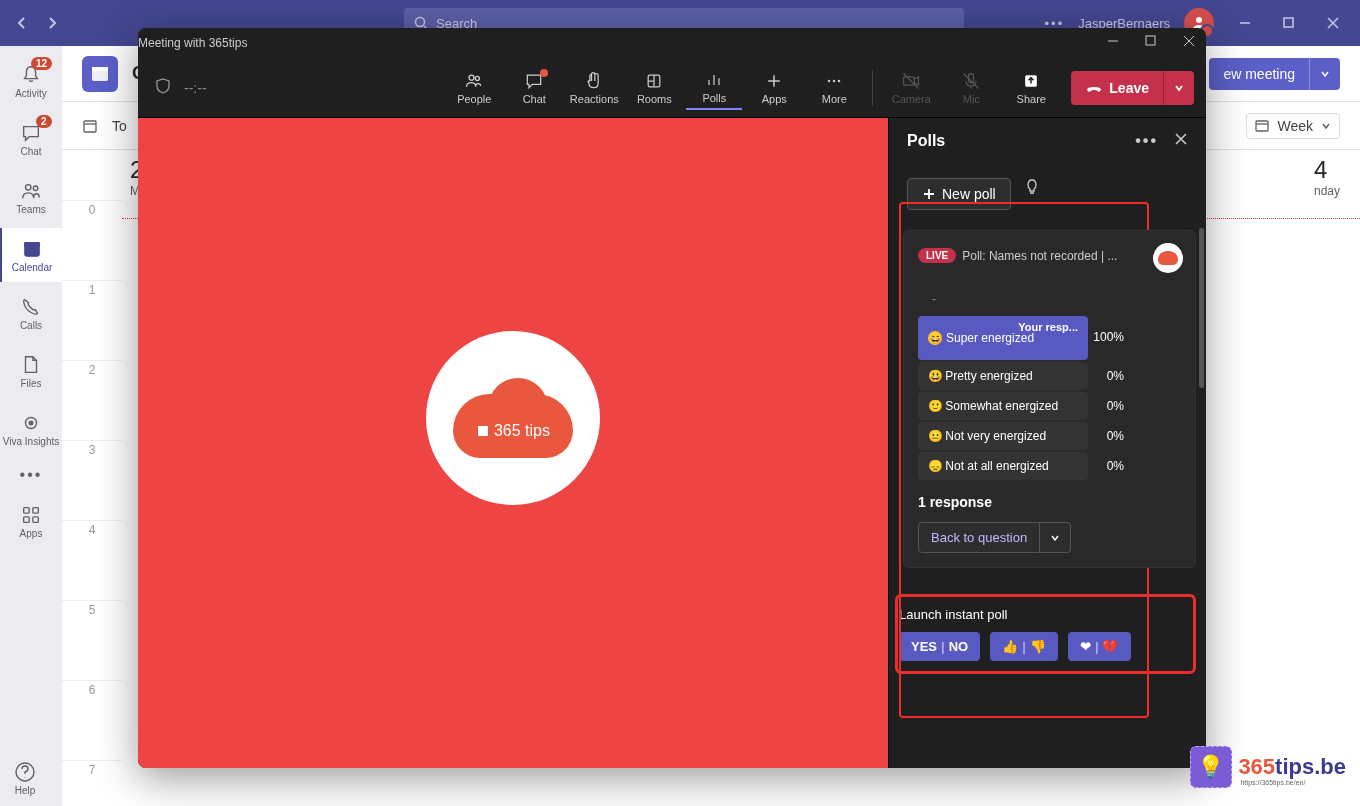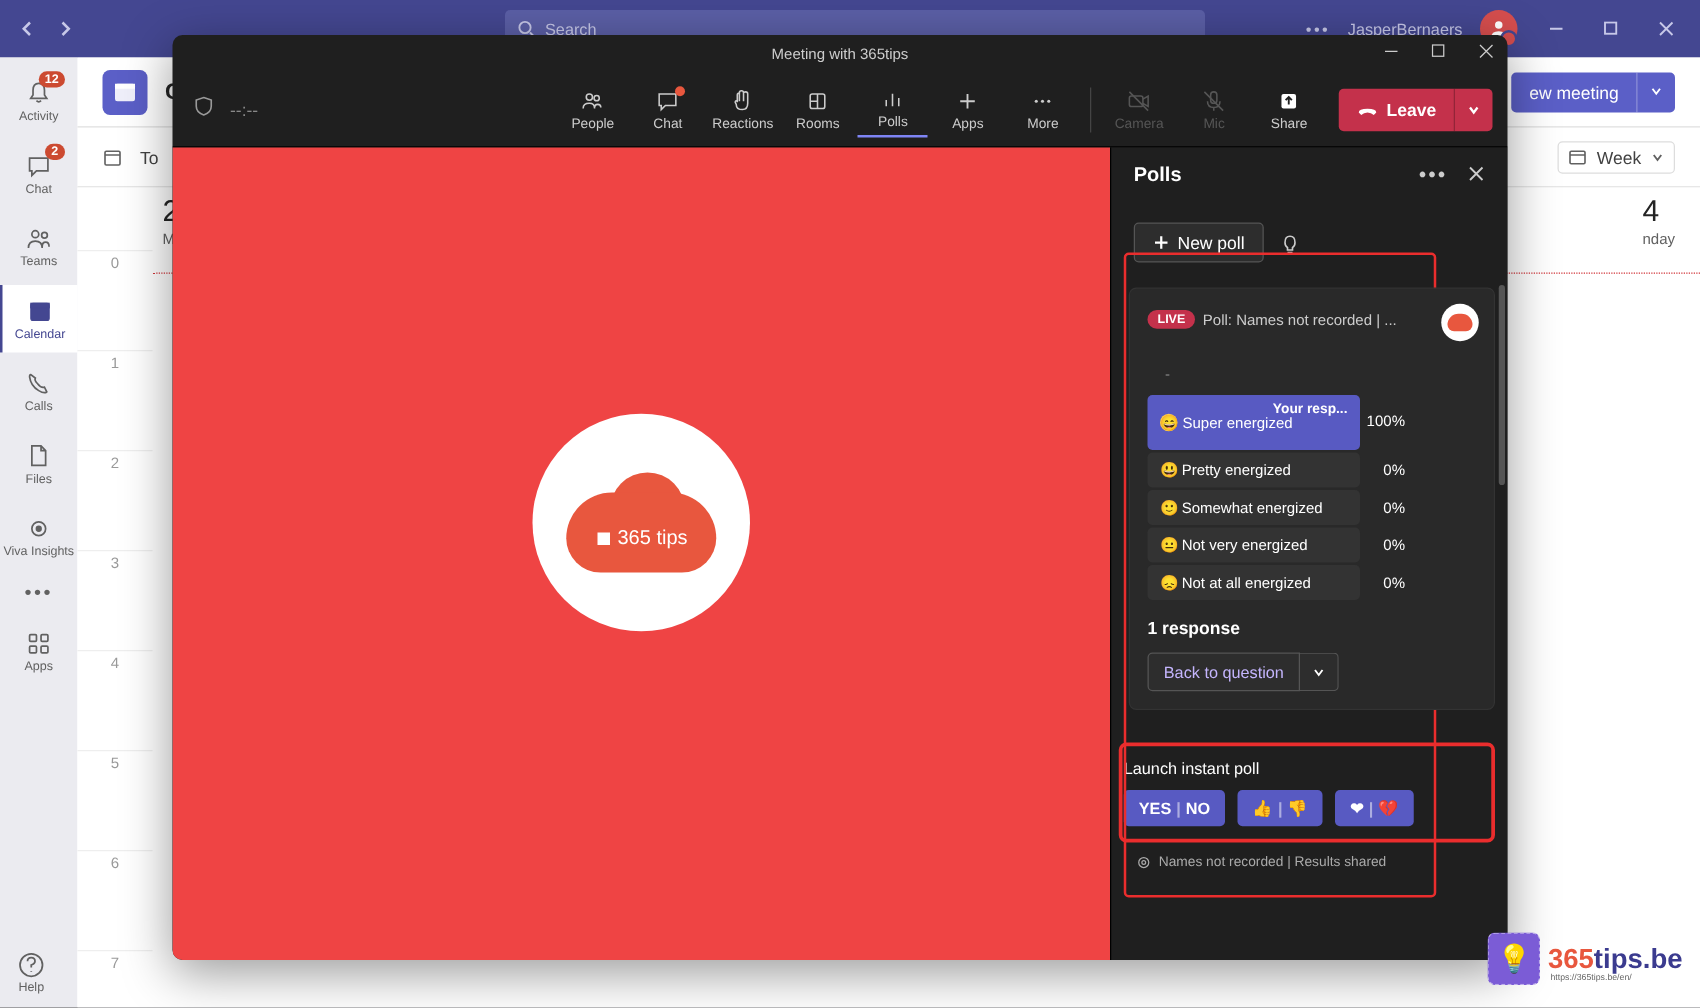--- a/index.html
+++ b/index.html
@@ -38,21 +38,21 @@
 
 .cal-grid { flex: 1; position: relative; background: #fff; }
 .day-header { position: absolute; top: 0; display: flex; flex-direction: column; }
 .day-num { font-size: 24px; color: #242424; }
 .day-name { font-size: 12px; color: #616161; }
 .hour-col { position: absolute; left: 0; top: 50px; width: 60px; font-size: 12px; color: #999; }
 .hour-cell { height: 80px; border-top: 1px solid #eee; display: flex; align-items: flex-start; justify-content: center; padding-top: 2px; }
 .now-line { position: absolute; left: 60px; right: 0; top: 68px; border-top: 1px dotted #d13438; }
 
 .meeting-window { position: absolute; top: 28px; left: 138px; width: 1068px; height: 740px; background: #1f1f1f; color: #fff; border-radius: 8px; box-shadow: 0 10px 40px rgba(0,0,0,0.4); display: flex; flex-direction: column; overflow: hidden; }
-.mw-titlebar { height: 30px; display: flex; align-items: center; justify-content: center; font-size: 12px; color: #ccc; position: relative; }
+.mw-titlebar { height: 30px; display: flex; align-items: center; font-size: 12px; color: #ccc; position: relative; }
 .mw-winbtns { position: absolute; right: 10px; display: flex; gap: 24px; top: 6px; }
 .mw-wb { width: 14px; height: 14px; color: #ccc; display: flex; align-items: center; justify-content: center; }
 
 .mw-toolbar { height: 60px; display: flex; align-items: center; padding: 0 12px; border-bottom: 1px solid #000; }
 .shield { margin-left: 4px; margin-right: 12px; }
 .timer { color: #888; font-size: 14px; }
 .mw-tools { margin-left: auto; display: flex; align-items: center; gap: 4px; }
 .tool { width: 56px; display: flex; flex-direction: column; align-items: center; gap: 2px; color: #ccc; font-size: 11px; cursor: pointer; padding: 4px 0; }
 .tool.active { border-bottom: 2px solid #7f85f5; }
 .tool.disabled { color: #555; }
@@ -69,21 +69,21 @@
 .presenter-circle { width: 174px; height: 174px; border-radius: 50%; background: #fff; display: flex; align-items: center; justify-content: center; margin-bottom: 50px; }
 .cloud-logo { width: 120px; height: 80px; position: relative; }
 .cloud-shape { width: 120px; height: 64px; background: #e8573e; border-radius: 40px 40px 30px 30px; position: absolute; bottom: 0; display: flex; align-items: center; justify-content: center; }
 .cloud-bump { width: 60px; height: 60px; background: #e8573e; border-radius: 50%; position: absolute; top: 0; left: 35px; }
 .cloud-text { position: absolute; color: #fff; font-size: 16px; font-weight: 500; bottom: 18px; width: 100%; text-align: center; display: flex; align-items: center; justify-content: center; gap: 4px; }
 .invite-text { font-size: 24px; font-weight: 600; color: #fff; }
 
 .polls-panel { width: 318px; background: #1f1f1f; border-left: 1px solid #000; display: flex; flex-direction: column; }
 .pp-header { height: 46px; display: flex; align-items: center; padding: 0 18px; font-size: 16px; font-weight: 600; color: #fff; }
 .pp-header-right { margin-left: auto; display: flex; gap: 16px; color: #ccc; }
-.pp-toolbar { padding: 14px 18px; display: flex; align-items: flex-end; gap: 12px; }
+.pp-toolbar { padding: 14px 18px; display: flex; align-items: flex-start; gap: 12px; }
 .new-poll-btn { background: #2d2d2d; border: 1px solid #555; color: #fff; border-radius: 4px; padding: 7px 14px; font-size: 14px; display: flex; align-items: center; gap: 6px; }
 .bulb { color: #ccc; }
 
 .poll-card { margin: 4px 10px 10px 14px; background: #292929; border-radius: 6px; padding: 14px; position: relative; border: 1px solid #333; }
 .poll-badge { display: inline-flex; align-items: center; gap: 6px; margin-bottom: 25px; justify-content: space-between; }
 .live-pill { background: #c4314b; color: #fff; font-size: 10px; font-weight: bold; padding: 2px 8px; border-radius: 10px; }
 .poll-meta { font-size: 12px; color: #ccc; }
 .poll-avatar { position: absolute; top: 12px; right: 12px; width: 30px; height: 30px; background: #fff; border-radius: 50%; display: flex; align-items: center; justify-content: center; }
 .poll-avatar-inner { width: 20px; height: 14px; background: #e8573e; border-radius: 10px 10px 6px 6px; }
 .poll-dash { color: #888; font-size: 12px; margin: 4px 0 10px 14px; }
@@ -493,27 +493,20 @@
               <span class="inst-sep">|</span>
               <span>👎</span>
             </div>
           <div class="inst-btn">
               <span>❤</span>
               <span class="inst-sep">|</span>
               <span>💔</span>
             </div>
         </div>
       </div>
-      <div class="footer-note">
-        <svg width="12" height="12" viewBox="0 0 12 12" fill="none" stroke="#aaa" stroke-width="1">
-            <circle cx="6" cy="6" r="4"></circle>
-            <circle cx="6" cy="6" r="1.5"></circle>
-          </svg>
-        <span>Names not recorded | Results shared</span>
-      </div>
       <div class="scrollbar-line" style="top:110px;"></div>
     </div>
   </div>
 </div>
 
 <div class="help-corner">
   <svg width="22" height="22" viewBox="0 0 22 22" fill="none" stroke="#616161" stroke-width="1.4">
       <circle cx="11" cy="11" r="9"></circle>
       <path d="M8 8 Q8 5 11 5 Q14 5 14 8 Q14 10 11 11 V13 M11 16 V16.5"></path>
     </svg>

